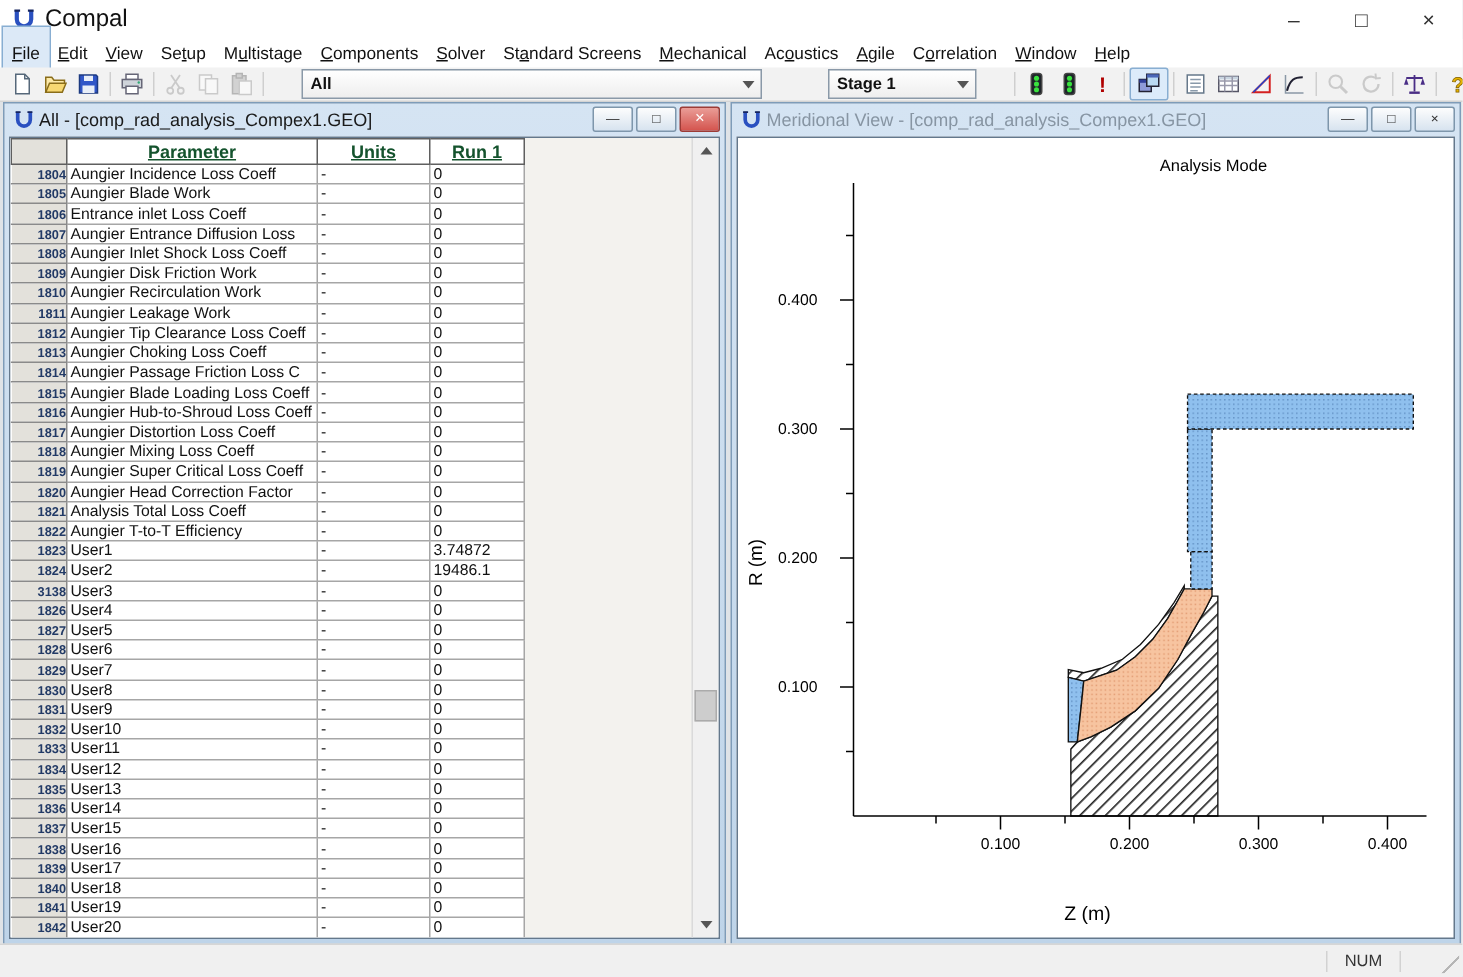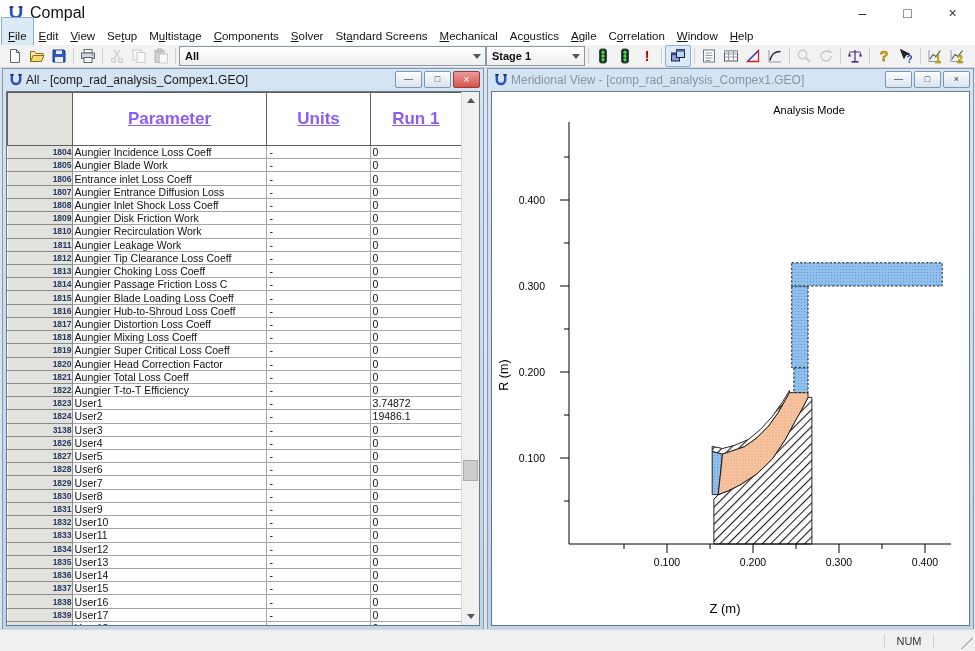--- a/index.html
+++ b/index.html
@@ -15,41 +15,41 @@
   .menubar{position:absolute;top:26px;left:0;width:100%;height:19px;background:#fff;display:flex;align-items:center;padding-left:2px;font-size:11.5px}
   .menu-item{padding:12px 6px;white-space:nowrap;color:#111}
   .menu-item u{text-decoration:underline}
   .menu-item.focused{background:#dce9f7;outline:1px solid #88aed2}
   .toolbar{position:absolute;top:45px;left:0;width:100%;height:22px;background:#f2f2f2;border-bottom:1px solid #d4d4d4;display:flex;align-items:center;padding-left:4px}
   .tbtn{width:22px;height:20px;display:flex;align-items:center;justify-content:center;flex:0 0 auto}
   .tbtn svg{width:16px;height:16px}
   .tbtn.disabled{opacity:.5;filter:grayscale(1)}
   .tbtn.active{background:#dcebfa;border:1px solid #88aed2;border-radius:2px;width:24px}
   .tsep{width:1px;height:16px;background:#cfcfcf;margin:0 3px;flex:0 0 auto}
-  .combo{height:18px;border:1px solid #8a99a8;background:linear-gradient(#fff,#eee);display:flex;align-items:center;font-size:11px;font-weight:bold;padding-left:5px;margin:0 0;flex:0 0 auto}
+  .combo{height:18px;border:1px solid #8a99a8;background:linear-gradient(#fff,#eee);display:flex;align-items:center;font-size:11px;font-weight:bold;padding-left:5px;margin:0 22px;flex:0 0 auto}
   .combo .carrow{margin-left:auto;margin-right:4px;width:0;height:0;border:4px solid transparent;border-top:5px solid #555;margin-top:5px}
   .combo-all{width:300px}
   .combo-stage{width:92px}
   
   .mdi{position:absolute;top:68px;left:0;width:100%;height:562px;background:#dfe3e7}
   .child{position:absolute;top:0;height:560px;background:linear-gradient(#d5e4f3,#bed4e9);border:1px solid #7e9cb9}
   #win-left{left:2px;width:480px}
   #win-right{left:487px;width:485px}
   .child-title{height:21px;display:flex;align-items:center;padding:0 3px;font-size:12px}
   .cico{width:14px;height:14px;margin:0 3px;flex:0 0 auto}
   .ttl{white-space:nowrap;color:#1a1a1a}
   .child.inactive .ttl{color:#8795a3}
   .cbtns{margin-left:auto;display:flex;gap:2px}
   .cbtn{width:25px;height:15px;border:1px solid #7e96ab;background:linear-gradient(#fdfdfd,#d7e3ef);display:flex;align-items:center;justify-content:center;font-size:9px;color:#333;border-radius:2px;line-height:1}
   .cbtn.close-red{background:linear-gradient(#ea9d97,#d4544e);color:#fff;border-color:#9c3b36;font-size:11px}
   .child-body{position:absolute;left:3px;right:3px;top:22px;bottom:3px;background:#fff;border:1px solid #64788c;overflow:hidden}
   
   .table-wrap{position:absolute;left:0;top:0;right:17px;bottom:0;background:#f3f2ee;overflow:hidden}
   table.grid{border-collapse:collapse;table-layout:fixed;background:#fff}
-  .grid th{font-size:17px;font-weight:bold;color:#8b5cf6;text-decoration:underline;height:16px;border:1px solid #5f5f5f;background:#fff;padding:16px}
+  .grid th{font-size:12px;font-weight:bold;color:#14532d;text-decoration:underline;height:16px;border:1px solid #5f5f5f;background:#fff;padding:0}
   .grid th.corner{background:#e3e1db}
   .grid td{height:12.23px;line-height:12px;border:1px solid #a6a6a6;padding:0 2px;font-size:10.5px;white-space:nowrap;overflow:hidden}
   .grid td.rowno{background:#e3e1db;border-top:1px solid #fdfdfd;border-left:1px solid #fdfdfd;border-right:1px solid #8a8a8a;border-bottom:1px solid #8a8a8a;font-size:8.5px;font-weight:bold;color:#223a66;text-align:right;padding:0}
   
   .vscroll{position:absolute;top:0;right:0;bottom:0;width:17px;background:#f0f0f0;border-left:1px solid #dadada}
   .sbtn{position:absolute;left:0;width:100%;height:16px;display:flex;align-items:center;justify-content:center}
   .sbtn.up{top:0}.sbtn.down{bottom:0}
   .tri-up{width:0;height:0;border:4px solid transparent;border-bottom:5px solid #555;margin-bottom:3px}
   .tri-down{width:0;height:0;border:4px solid transparent;border-top:5px solid #555;margin-top:3px}
   .sthumb{position:absolute;left:1px;right:1px;top:69%;height:19px;background:#cdcdcd;border:1px solid #ababab}
@@ -398,21 +398,21 @@
                 <td>0</td>
               </tr>
               <tr>
                 <td class="rowno">1820</td>
                 <td>Aungier Head Correction Factor</td>
                 <td>-</td>
                 <td>0</td>
               </tr>
               <tr>
                 <td class="rowno">1821</td>
-                <td>Aungier Total Loss Coeff</td>
+                <td>Analysis Total Loss Coeff</td>
                 <td>-</td>
                 <td>0</td>
               </tr>
               <tr>
                 <td class="rowno">1822</td>
                 <td>Aungier T-to-T Efficiency</td>
                 <td>-</td>
                 <td>0</td>
               </tr>
               <tr>

